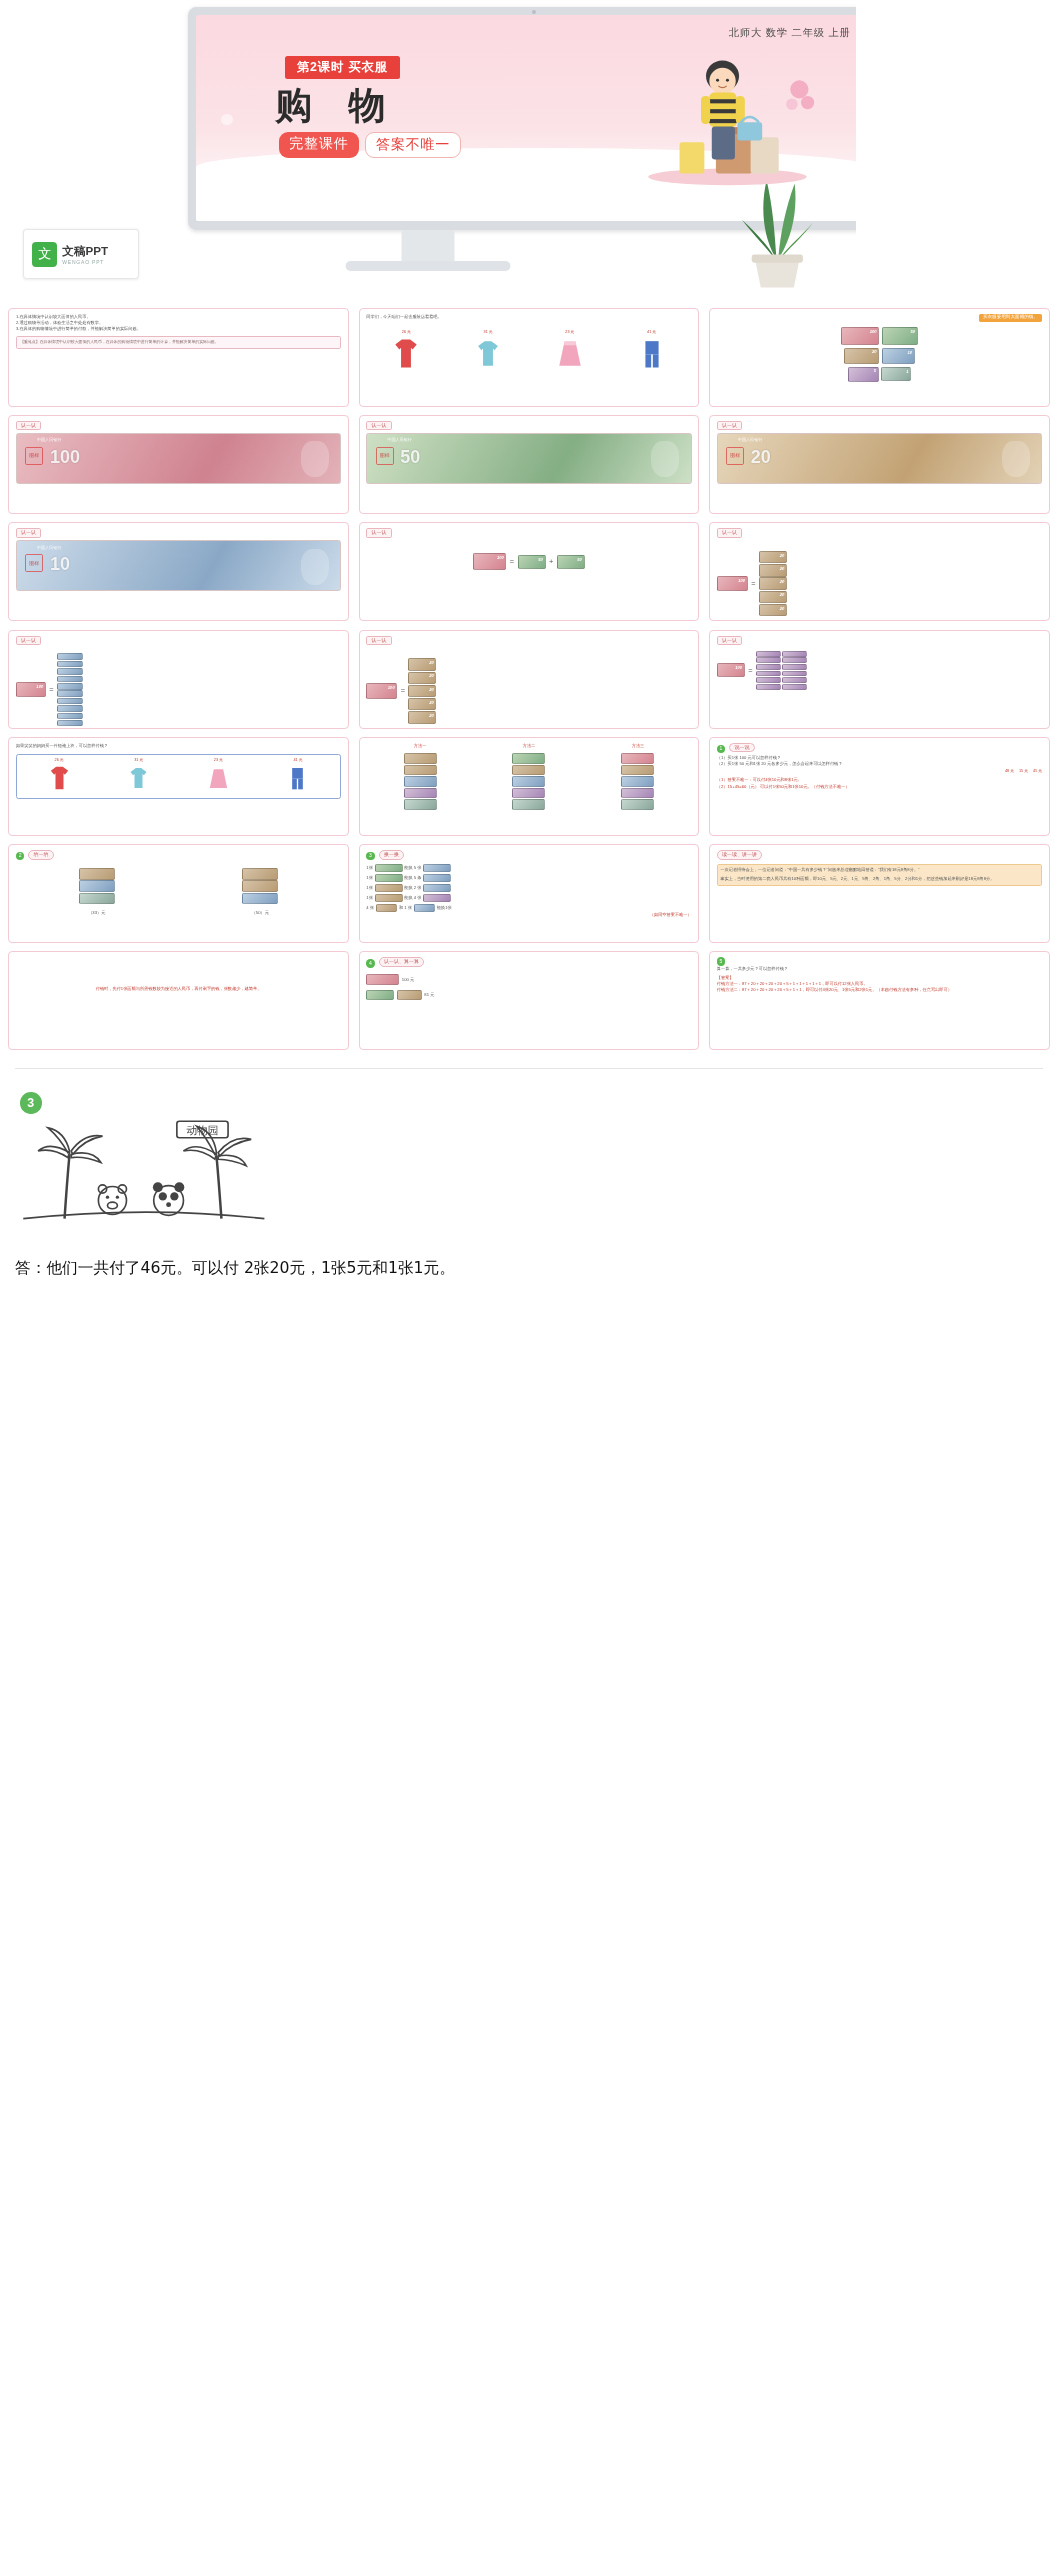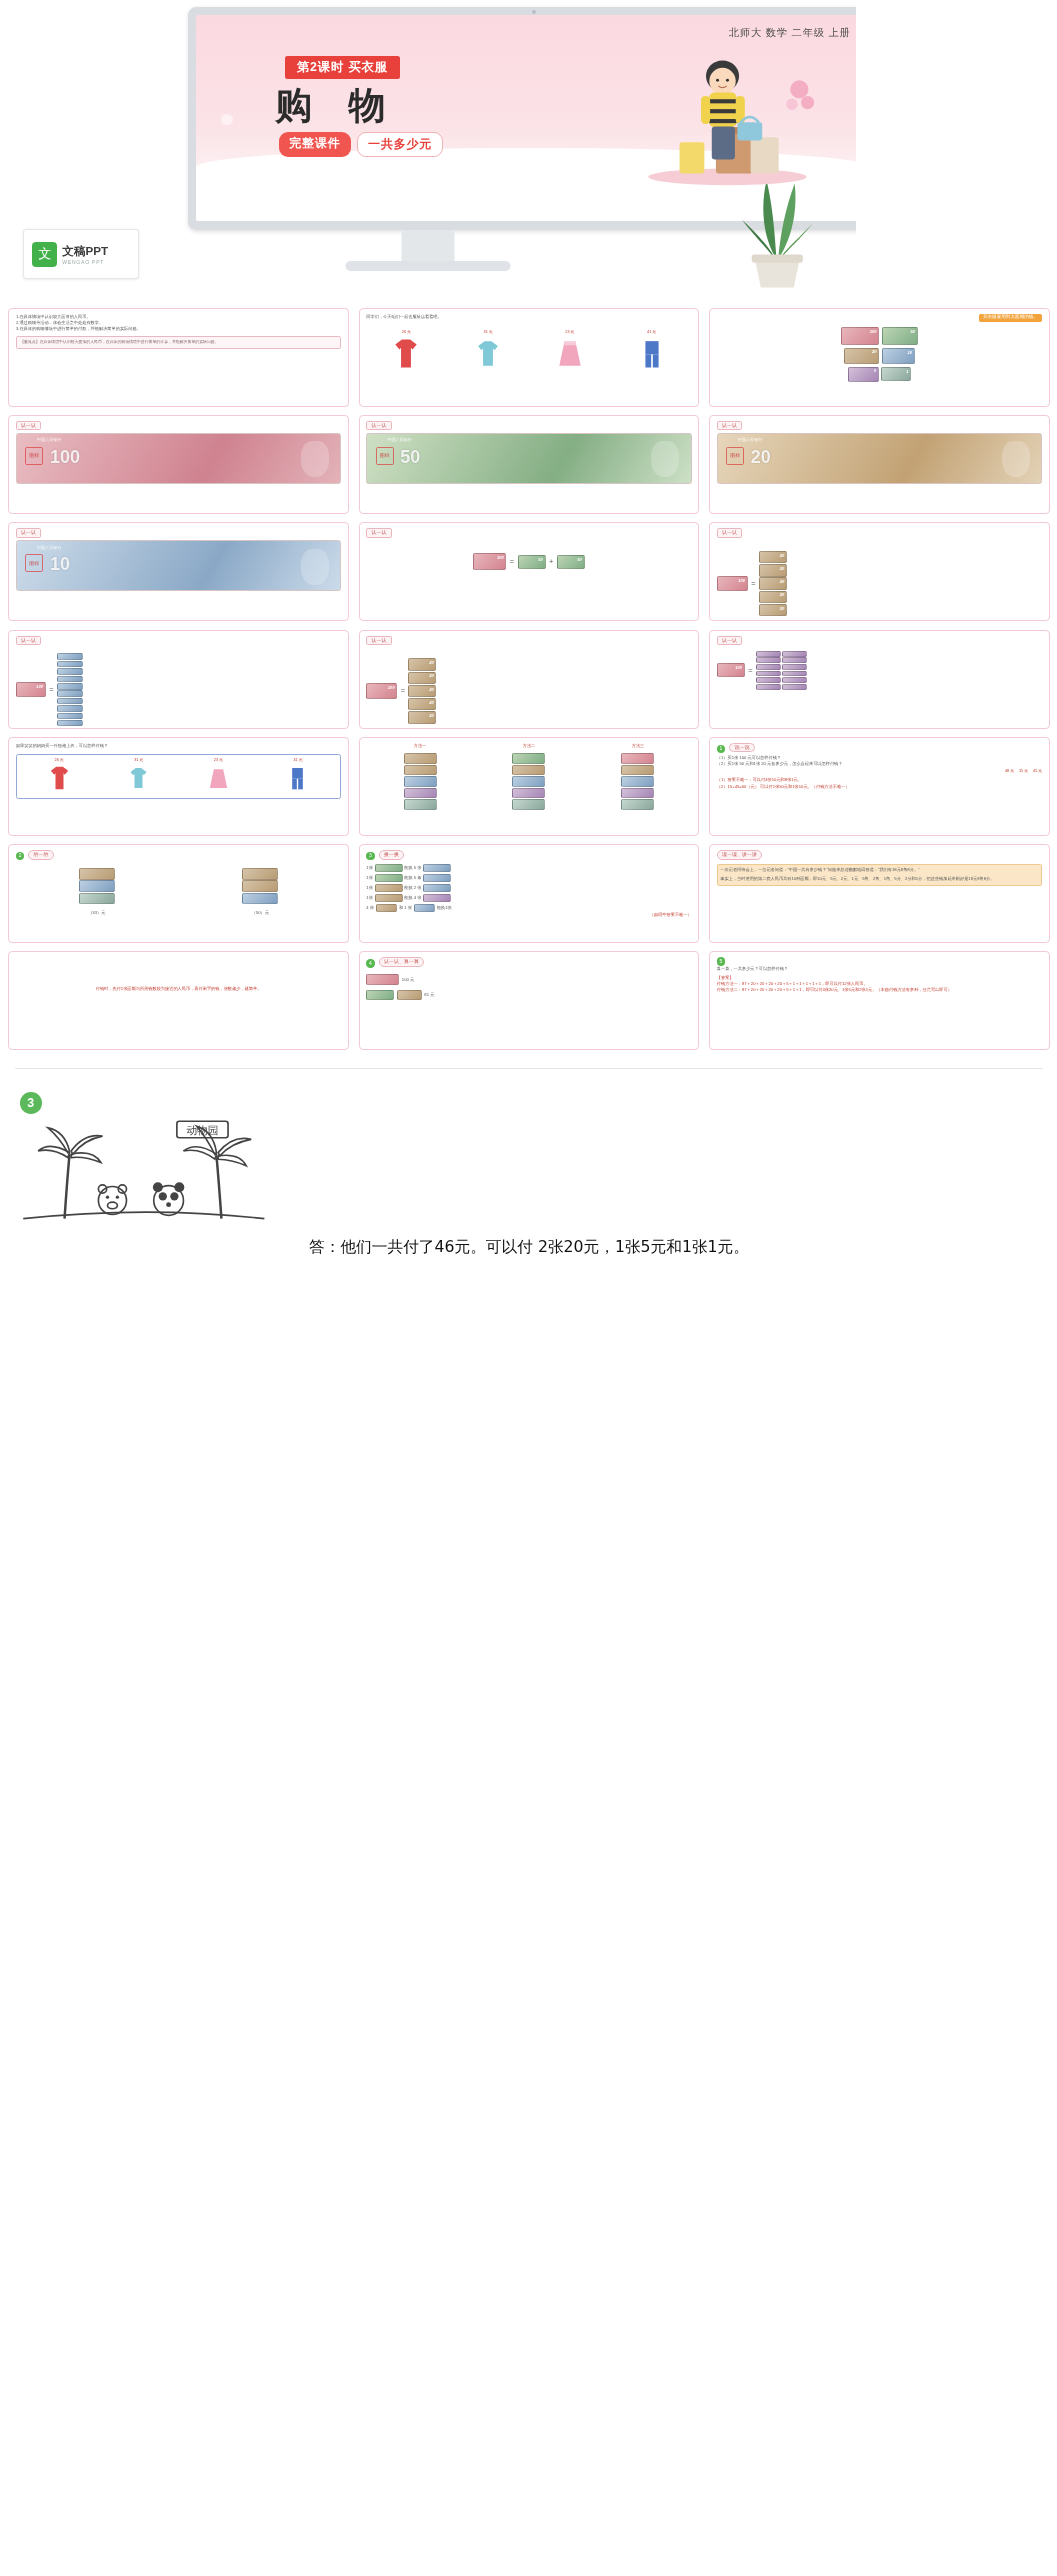--- a/index.html
+++ b/index.html
@@ -63,22 +63,22 @@
     position:absolute;left:79px;top:66px;
     font-size:37px;font-weight:bold;color:#2b2b2b;
     letter-spacing:11.6px;
     z-index:4;
     font-family:"DejaVu Sans",sans-serif;
   }
   .pill-row{
     position:absolute;left:83px;top:117px;z-index:4;display:flex;gap:6.6px;
   }
   .pill{
-    background:#f0564f;color:#fff;font-size:12px;
-    padding:3.3px 10px;border-radius:9px;letter-spacing:0.8px;font-weight:bold;
+    background:#f0564f;color:#fff;font-size:14px;
+    padding:3.3px 10px;border-radius:9px;letter-spacing:0.8px;
   }
   .pill.alt{background:#fff;color:#e8403a;border:0.8px solid #f0b5b2;}
   .flower{
     position:absolute;border-radius:50%;
     background:#fff;opacity:.85;z-index:2;
   }
   .illus {
     position:absolute;right:51px;top:23px;width:190px;height:153px;z-index:3;
   }
   .monitor-neck{
@@ -213,21 +213,21 @@
     font-family:"DejaVu Sans",sans-serif;
   }
   .zoo{
     margin:11.6px auto 5px auto;width:256px;height:124px;position:relative;
   }
   .answer{
     text-align:center;color:#d6282d;font-size:17.4px;font-weight:bold;
     margin-top:6.6px;font-family:"DejaVu Sans",sans-serif;
   }
   .answer2{
-    text-align:center;color:#111;font-size:15.7px;margin-top:2px;padding-bottom:20px;
+    text-align:left;color:#111;font-size:15.7px;margin-top:23px;padding-bottom:20px;
     font-family:"DejaVu Sans",sans-serif;
   }
 </style>
 </head>
 <body>
 
 <div class="hero">
   <div class="monitor">
     <div class="monitor-dot"></div>
     <div class="screen">
@@ -235,21 +235,21 @@
       <div class="flower" style="left:50px;top:155px;width:16.5px;height:16.5px;"></div>
       <div class="flower" style="left:124px;top:170px;width:21.5px;height:21.5px;"></div>
       <div class="flower" style="left:207px;top:162px;width:13.2px;height:13.2px;"></div>
       <div class="flower" style="left:25px;top:99px;width:11.6px;height:11.6px;opacity:.5"></div>
 
       <div class="screen-header">北师大  数学  二年级  上册</div>
       <div class="badge-red">第2课时  买衣服</div>
       <div class="big-title">购  物</div>
       <div class="pill-row">
         <span class="pill">完整课件</span>
-        <span class="pill alt">一共多少元</span>
+        <span class="pill alt">答案不唯一</span>
       </div>
 
       <svg class="illus" viewBox="0 0 230 185">
         <ellipse cx="118" cy="168" rx="96" ry="10" fill="#f6cdd4"></ellipse>
 
         <rect x="104" y="108" width="44" height="56" rx="3" fill="#cf9a6f"></rect>
         <rect x="104" y="108" width="44" height="8" fill="#b9835b"></rect>
         <rect x="146" y="120" width="34" height="44" rx="3" fill="#e8d9c4"></rect>
         <rect x="60" y="126" width="30" height="38" rx="3" fill="#f2d96a"></rect>
 

